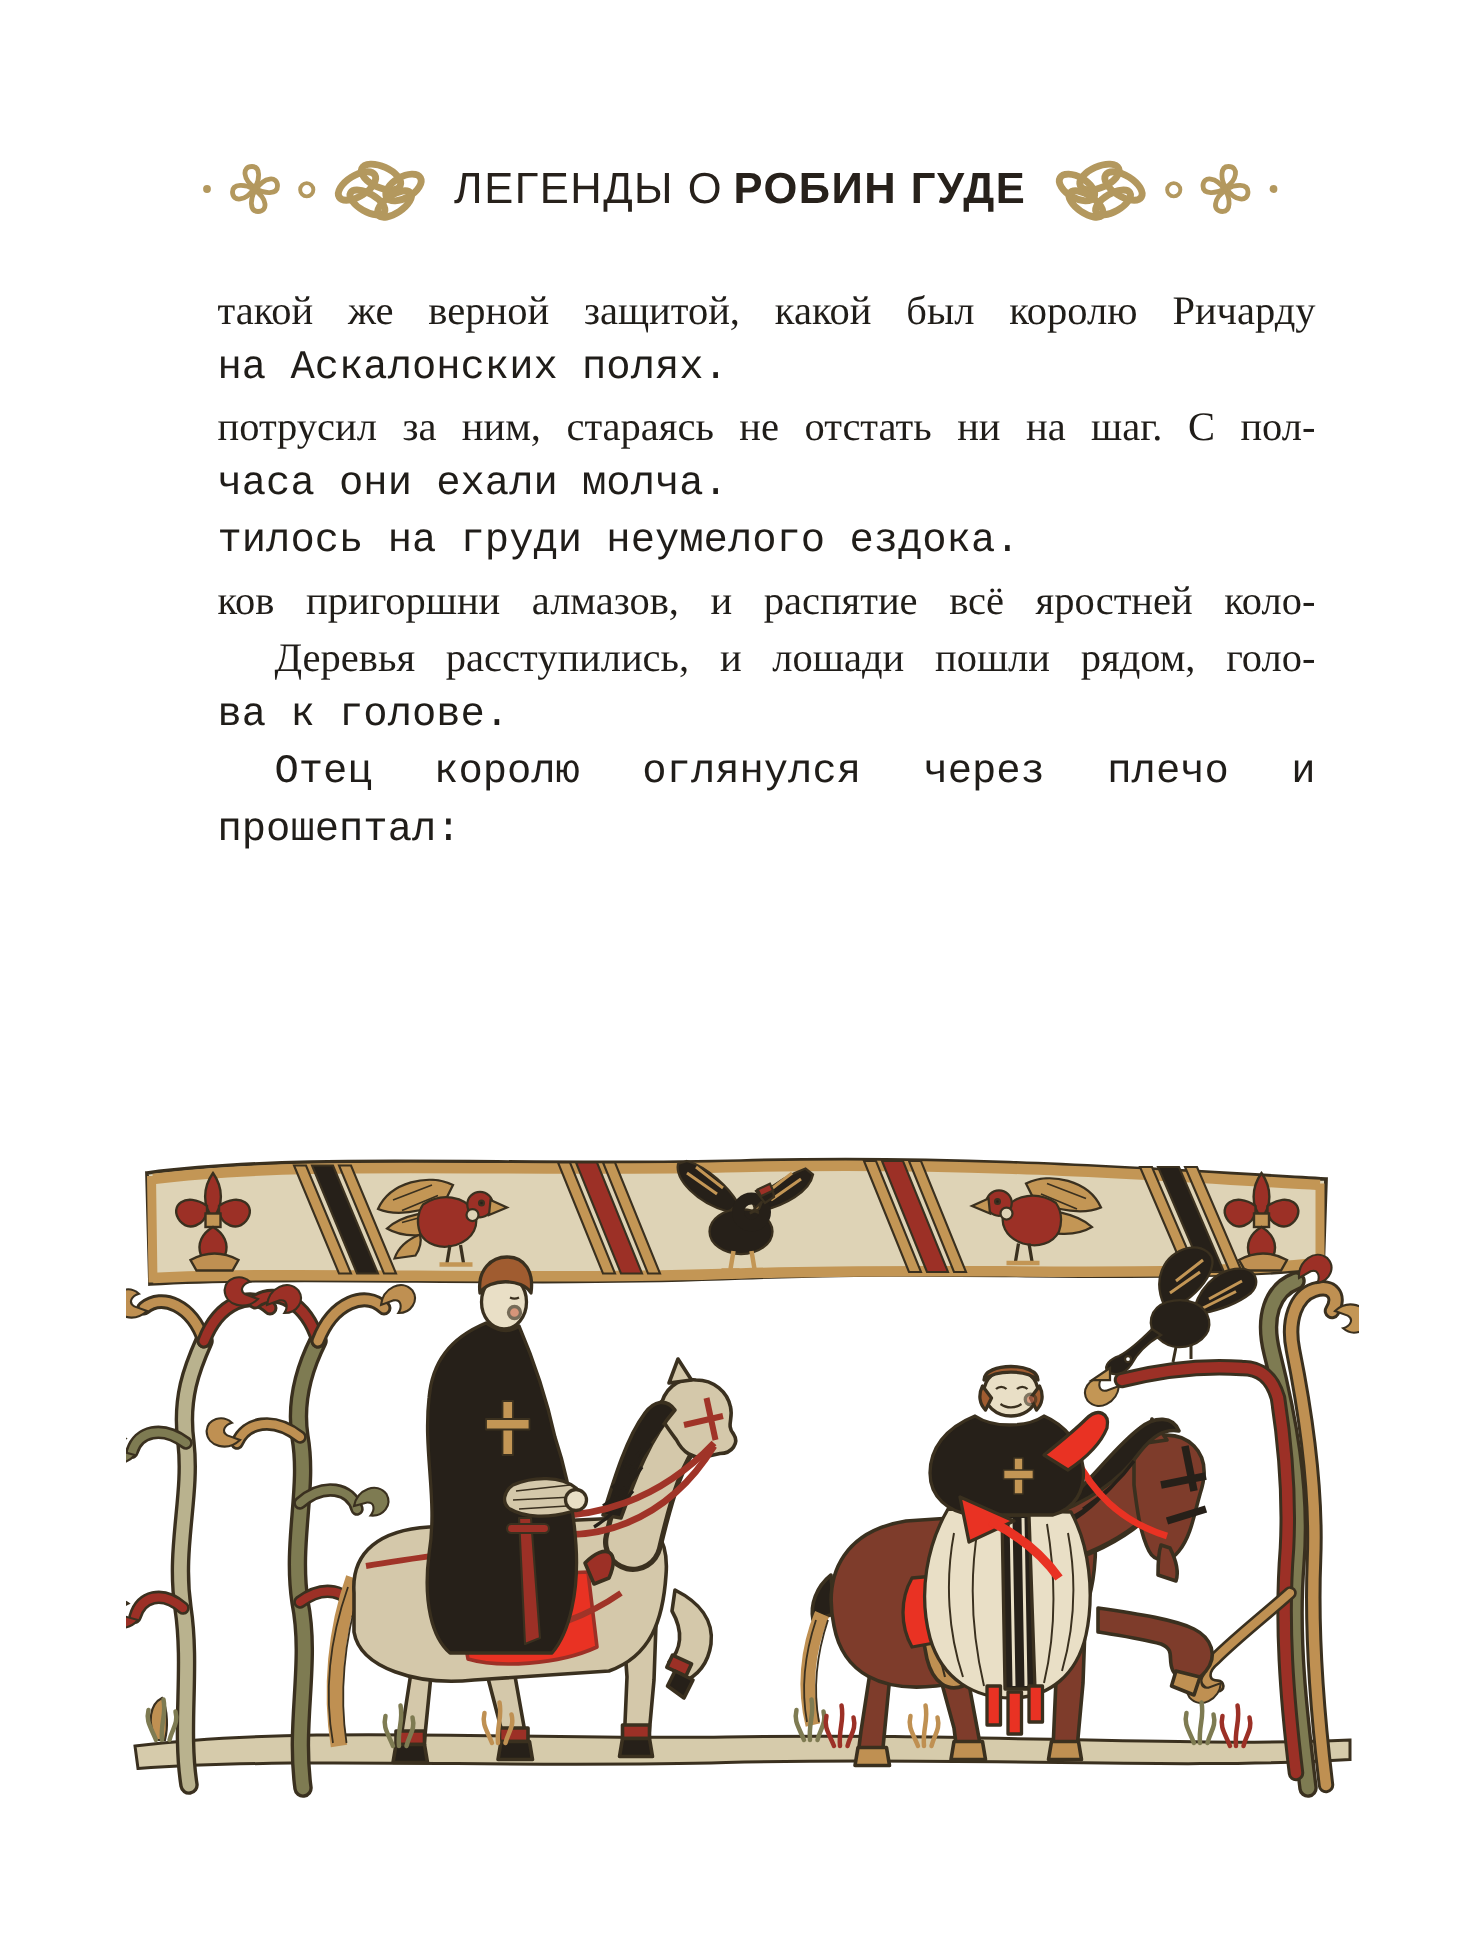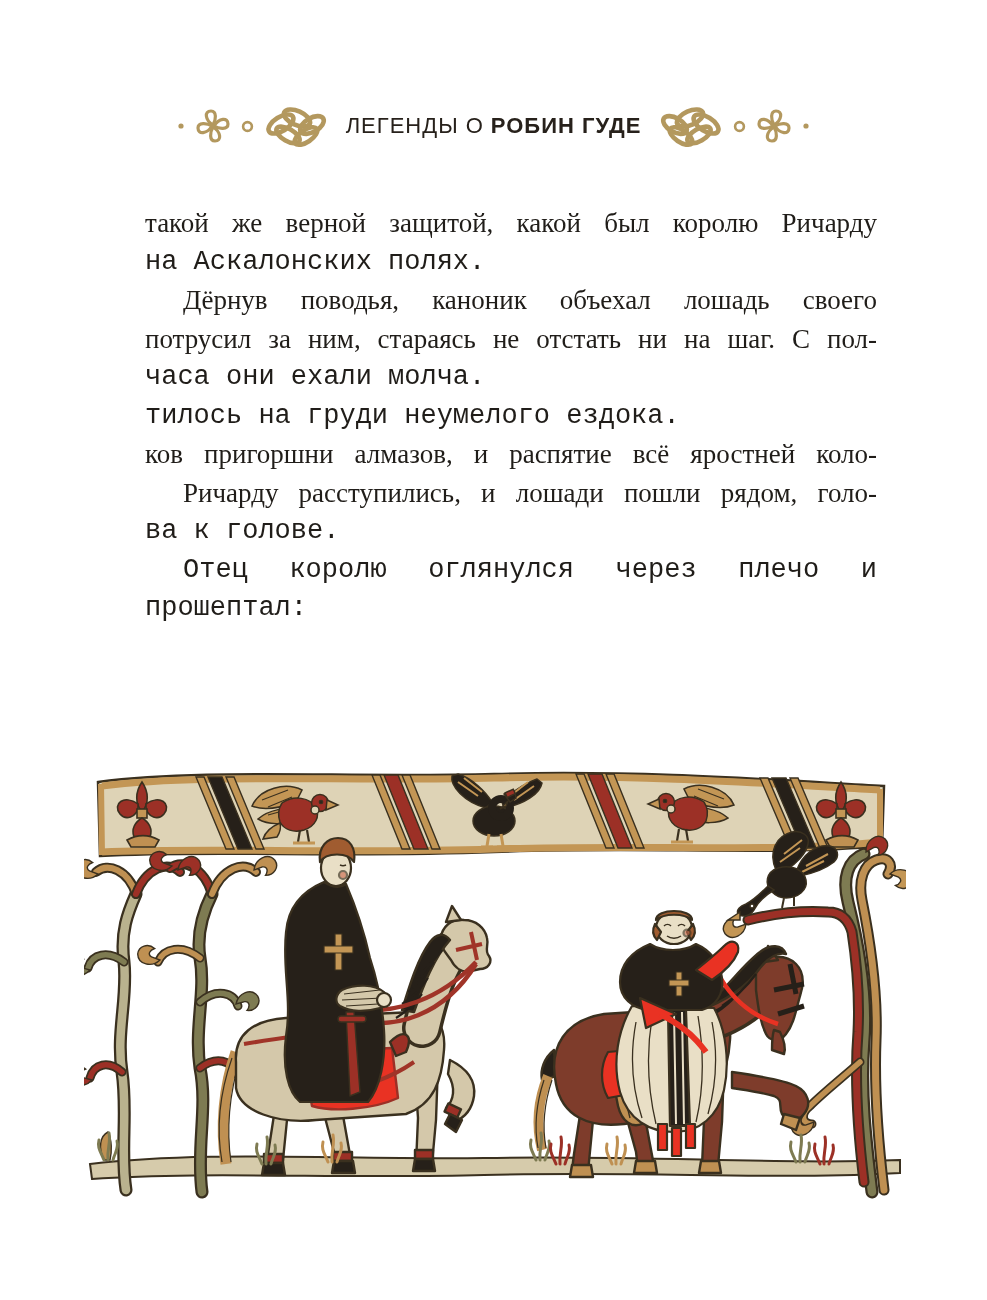--- a/index.html
+++ b/index.html
@@ -15,27 +15,27 @@
     width:987px;height:1300px;background:#ffffff;position:relative;
     overflow:hidden;font-family:"Liberation Serif","DejaVu Serif",serif;
   }
   .page-header{
     position:absolute;top:98px;left:0;width:987px;height:56px;
     display:flex;justify-content:center;align-items:center;gap:10px;
   }
   .orn{display:block;}
   .title{
     font-family:"Liberation Sans","DejaVu Sans",sans-serif;
-    text-transform:uppercase;color:var(--title);font-size:22px;
+    text-transform:uppercase;color:var(--title);font-size:29px;
     letter-spacing:1px;white-space:nowrap;margin:0 6px;
   }
   .title .t-reg{font-weight:400;}
   .title .t-bold{font-weight:700;margin-left:7px;}
   .text-block{
-    position:absolute;top:204px;left:145px;width:732px;
+    position:absolute;top:188px;left:145px;width:732px;
     color:var(--text);font-size:27px;line-height:38.5px;
   }
   .line{text-align:justify;text-align-last:justify;}
   .line.last{text-align-last:left;font-family:Liberation Mono, monospace;}
   .line.indent{text-indent:38px;}
   .illustration{position:absolute;left:84px;top:762px;width:822px;height:440px;}
   
   .f-parch{fill:var(--parchment)} .f-gold{fill:var(--band-gold)}
   .f-dred{fill:var(--dark-red)} .f-bred{fill:var(--bright-red)}
   .f-blk{fill:var(--ink-black)} .f-olive{fill:var(--olive)}
@@ -97,26 +97,25 @@
     <circle cx="18" cy="18" r="1.6" fill="var(--gold)"></circle>
   </svg>
   <svg class="orn" width="8" height="8">
     <circle cx="4" cy="4" r="2.6" fill="var(--gold)"></circle>
   </svg>
 </div>
 
 <div class="text-block">
     <div class="line">такой же верной защитой, какой был королю Ричарду</div>
     <div class="line last">на Аскалонских полях.</div>
-    <div class="line indent">Дёрнув поводья, каноник объехал лошадь своего</div>
     <div class="line">потрусил за ним, стараясь не отстать ни на шаг. С пол-</div>
     <div class="line last">часа они ехали молча.</div>
     <div class="line last">тилось на груди неумелого ездока.</div>
     <div class="line">ков пригоршни алмазов, и распятие всё яростней коло-</div>
-    <div class="line indent">Ричарду расступились, и лошади пошли рядом, голо-</div>
+    <div class="line indent">Деревья расступились, и лошади пошли рядом, голо-</div>
     <div class="line last">ва к голове.</div>
     <div class="line last indent">Отец королю оглянулся через плечо и прошептал:</div>
   </div>
 
 <svg class="illustration" viewBox="0 0 822 440">
   <defs>
     <path id="vol" d="M0,0 C5,-10 19,-12 23,-2 C25,6 17,12 9,9 C13,6 14,1 9,0 C5,0 2,0 0,0 Z"></path>
     <g id="grass">
         <path d="M0,0 C-3,-8 -7,-12 -5,-20"></path>
         <path d="M4,0 C3,-12 7,-17 5,-27"></path>

